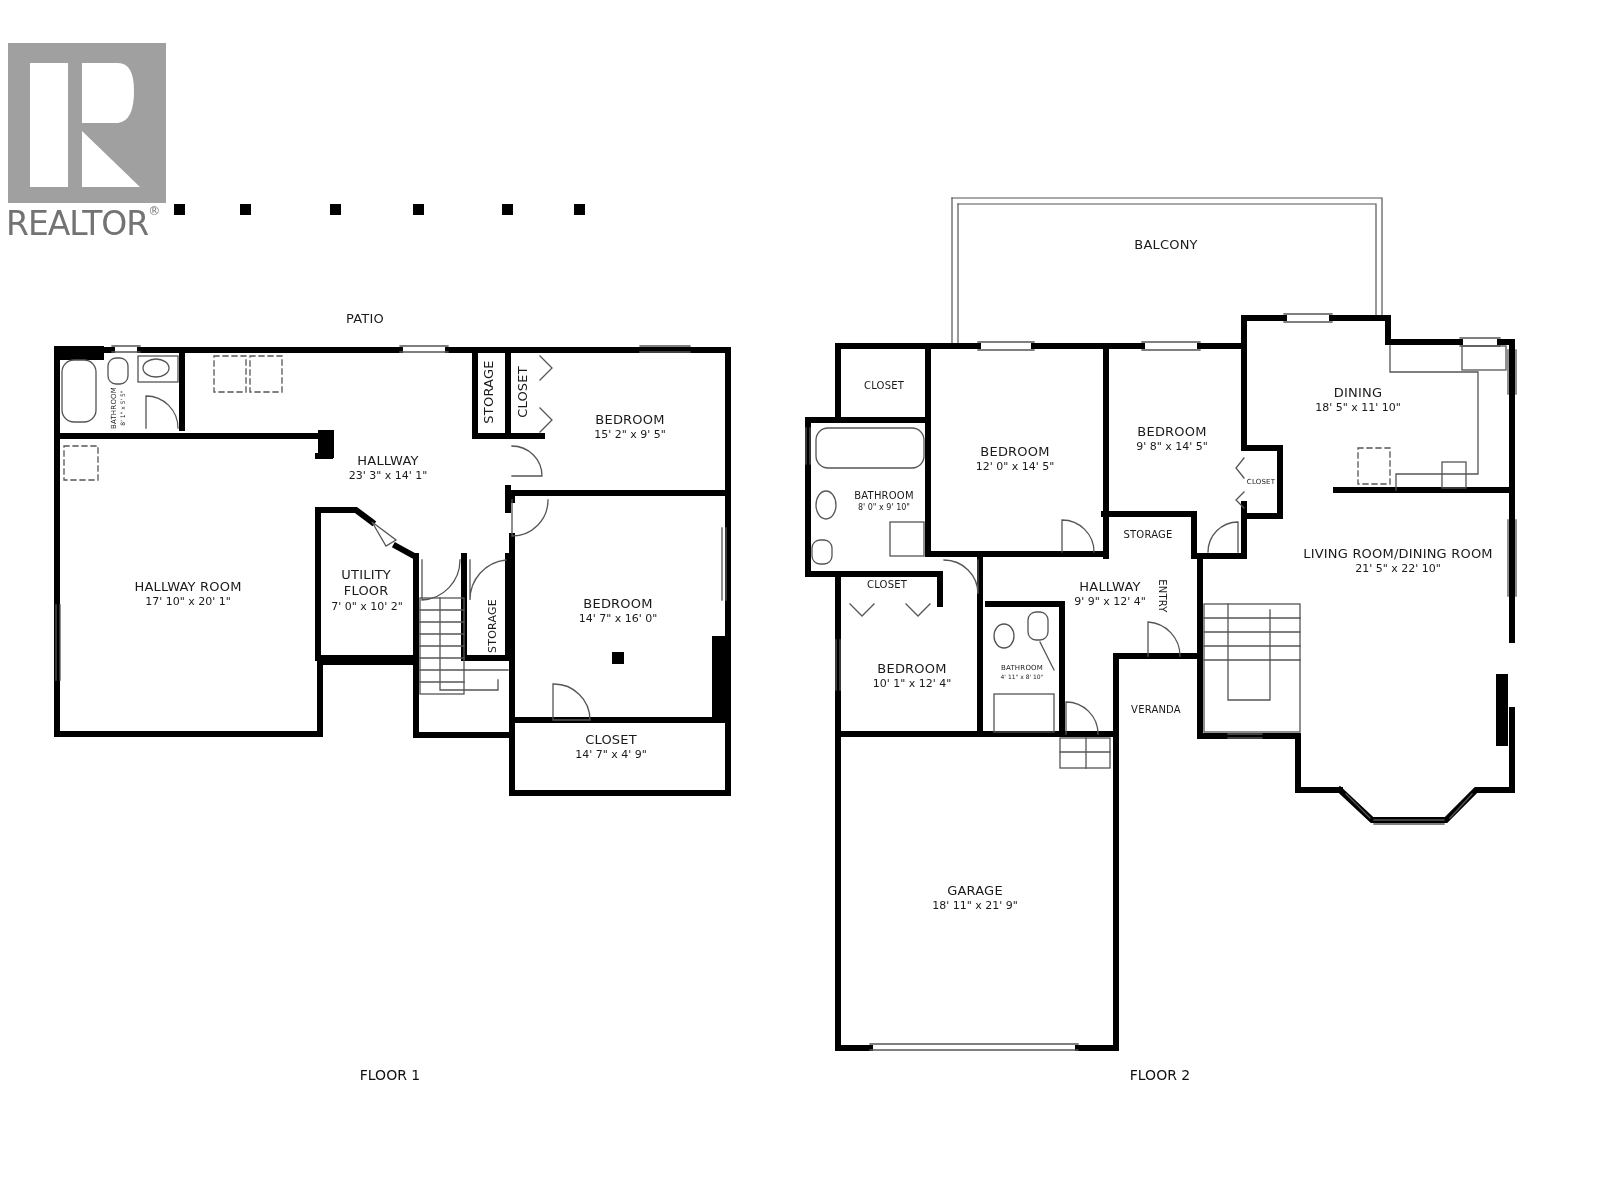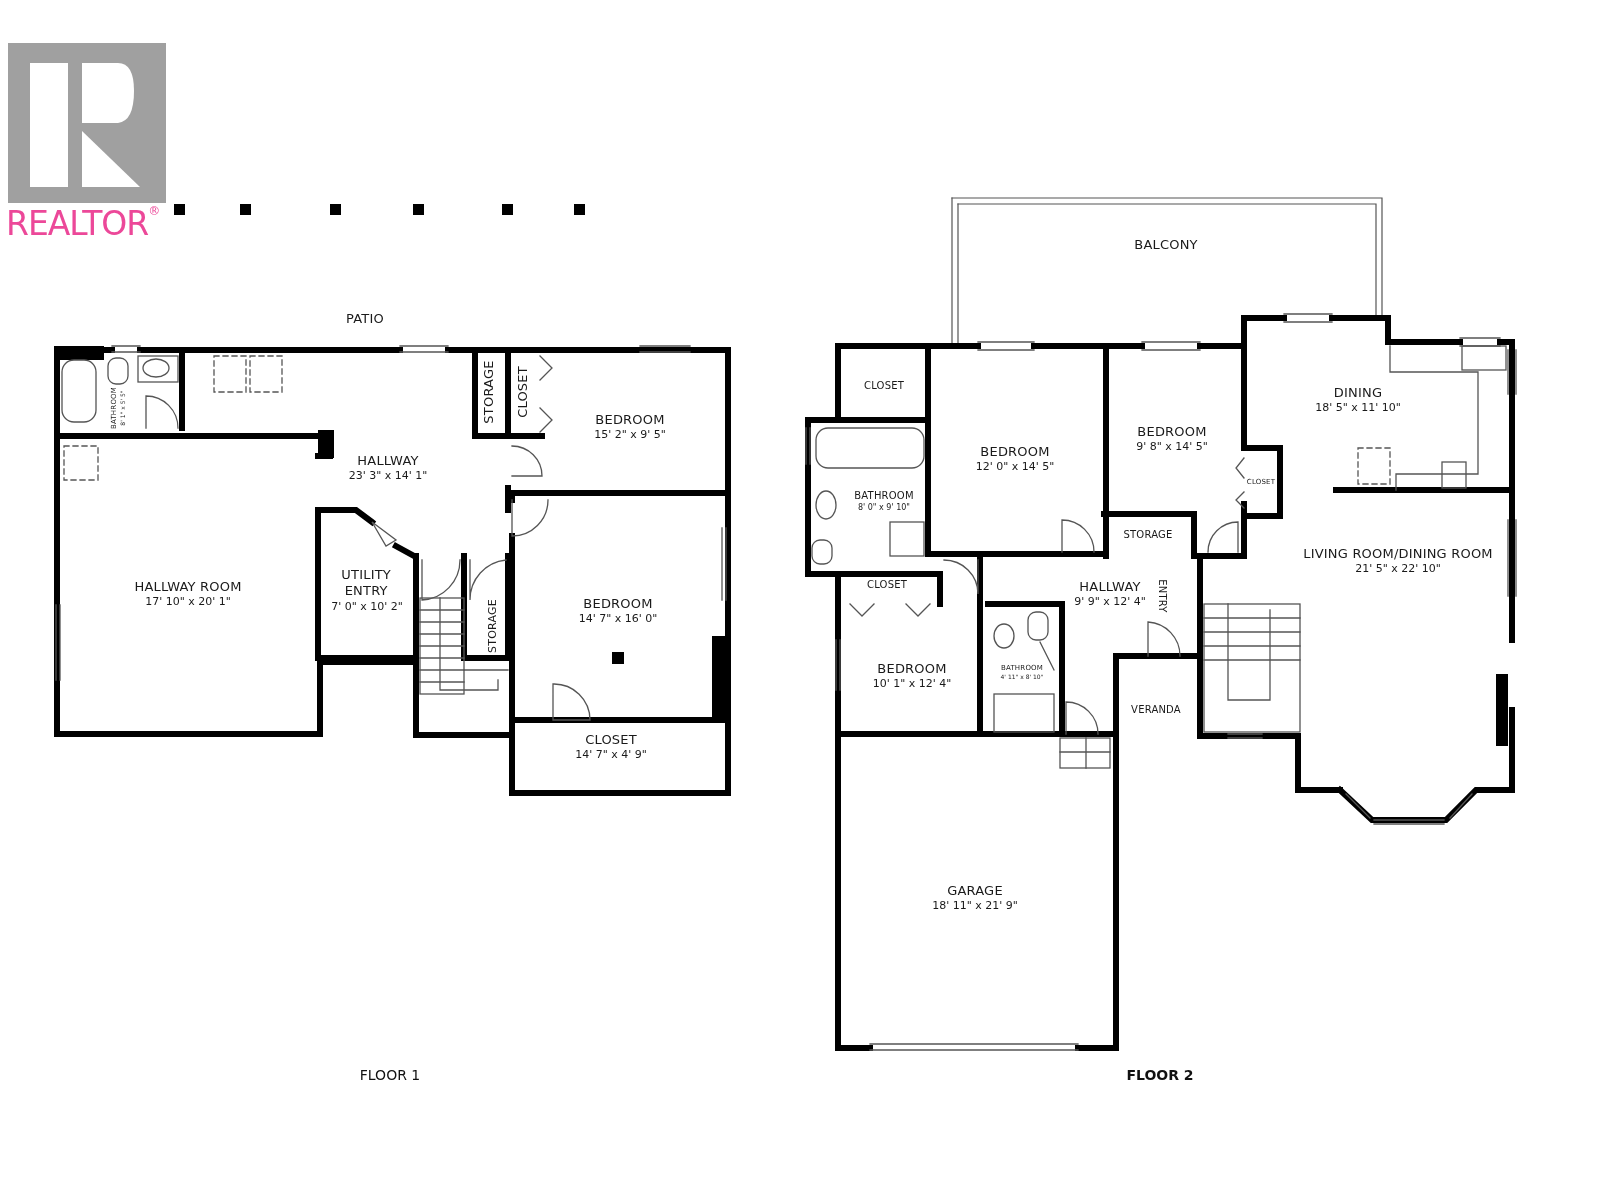--- a/index.html
+++ b/index.html
@@ -12,21 +12,21 @@
   .lbl .d { font-size:11px; display:block; }
   .lbl.sm .n { font-size:10px; }
   .lbl.sm .d { font-size:8px; }
   .lbl.xs .n { font-size:7px; }
   .lbl.xs .d { font-size:6px; }
   .vert { transform:translate(-50%,-50%) rotate(-90deg); }
   .vert90 { transform:translate(-50%,-50%) rotate(90deg); }
   .floor-label { position:absolute; font-size:14px; transform:translate(-50%,-50%);
                  font-family:"DejaVu Sans", sans-serif; color:#111; }
   .logo { position:absolute; left:8px; top:43px; width:158px; height:160px; background:#a0a0a0; }
-  .logo-text { position:absolute; left:6px; top:204px; font-size:33px; color:#ec4899;
+  .logo-text { position:absolute; left:6px; top:204px; font-size:33px; color:#737373;
                font-family:"DejaVu Sans", sans-serif; letter-spacing:-1px; }
 </style>
 </head>
 <body>
 
 <div class="logo">
   <svg width="158" height="160" viewBox="0 0 158 160">
     <rect x="0" y="0" width="158" height="160" fill="#a0a0a0"></rect>
     <rect x="22" y="20" width="38" height="124" fill="#ffffff"></rect>
     <path d="M74 20 H110 Q126 20 126 48 Q126 78 110 80 H74 Z" fill="#ffffff"></path>
@@ -202,21 +202,21 @@
 </div>
 <div class="lbl" style="left:630px;top:427px;">
   <span class="n">BEDROOM</span>
     <span class="d">15' 2" x 9' 5"</span>
 </div>
 <div class="lbl" style="left:188px;top:594px;">
   <span class="n">HALLWAY ROOM</span>
     <span class="d">17' 10" x 20' 1"</span>
 </div>
 <div class="lbl" style="left:367px;top:590px;">
-  <span class="n" style="white-space:normal;width:70px;">UTILITY ENTRY</span>
+  <span class="n" style="white-space:normal;width:70px;">UTILITY FLOOR</span>
     <span class="d">7' 0" x 10' 2"</span>
 </div>
 <div class="lbl vert" style="left:493px;top:626px;">
   <span class="n" style="font-size:11px;">STORAGE</span>
 </div>
 <div class="lbl" style="left:618px;top:611px;">
   <span class="n">BEDROOM</span>
     <span class="d">14' 7" x 16' 0"</span>
 </div>
 <div class="lbl" style="left:611px;top:747px;">
@@ -276,13 +276,13 @@
 </div>
 <div class="lbl sm" style="left:1156px;top:710px;">
   <span class="n">VERANDA</span>
 </div>
 <div class="lbl" style="left:975px;top:898px;">
   <span class="n">GARAGE</span>
     <span class="d">18' 11" x 21' 9"</span>
 </div>
 
 <div class="floor-label" style="left:390px;top:1075px;">FLOOR 1</div>
-<div class="floor-label" style="left:1160px;top:1075px;font-weight:bold;">FLOOR 2</div>
+<div class="floor-label" style="left:1160px;top:1075px;">FLOOR 2</div>
 
 </body></html>

